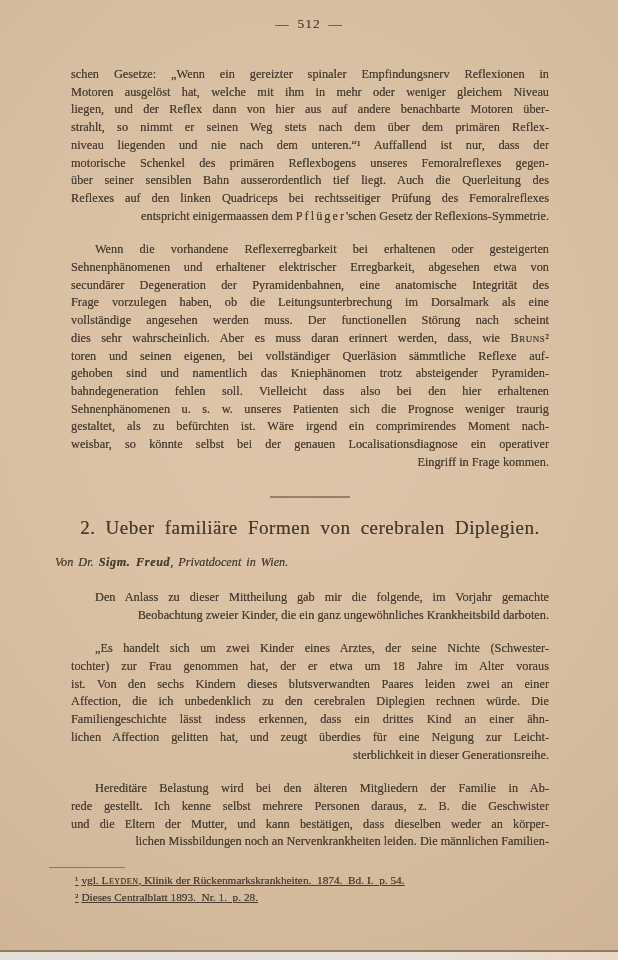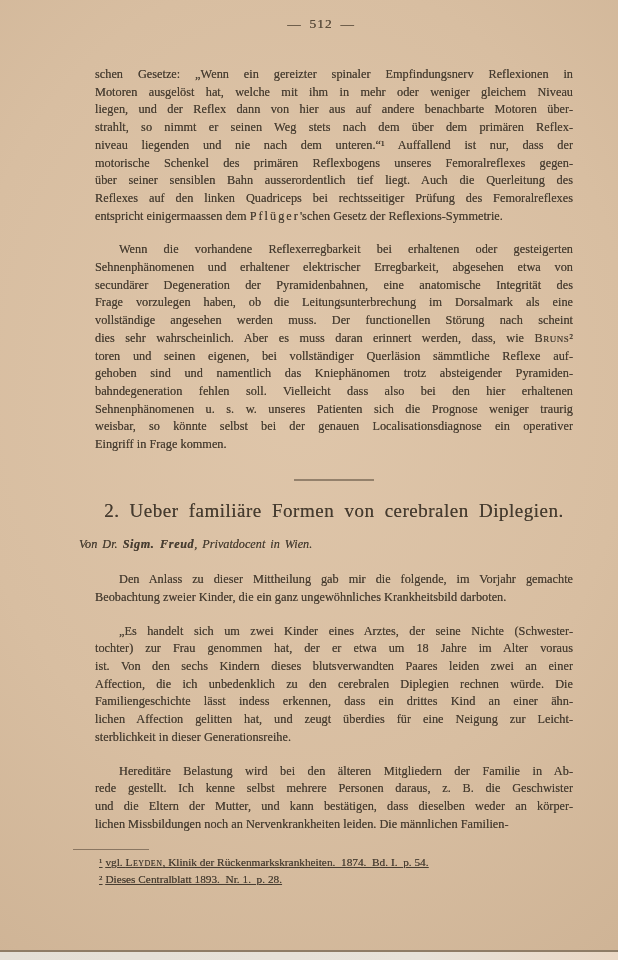--- a/index.html
+++ b/index.html
@@ -9,42 +9,42 @@
     width: 618px;
     height: 960px;
     overflow: hidden;
     background:
       radial-gradient(ellipse 120% 95% at 48% 40%,
         #dfc6aa 0%, #d8bea1 45%, #cfb496 75%, #c3a788 100%);
     font-family: "Liberation Serif", "DejaVu Serif", serif;
     color: #473d31;
   }
 
-  .ink { text-shadow: 0 0 0.6px rgba(72,61,48,0.75); padding-left: 24px; }
+  .ink { text-shadow: 0 0 0.6px rgba(72,61,48,0.75); }
 
   .page-number {
     position: absolute;
     top: 16px; left: 0; right: 0;
     text-align: center;
     font-size: 13.5px;
     color: #5a4c3b;
     word-spacing: 11px;
     letter-spacing: 1px;
   }
 
   .content {
     position: absolute;
     left: 55px; top: 50px;
     width: 510px;
     font-size: 12.3px;
     line-height: 17.7px;
   }
 
   .para { margin: 16px; }
-  .line { text-align: left; }
+  .line { text-align: right; }
   .line.jl { text-align: justify; text-align-last: justify; }
   .para.indent > .line.first { padding-left: 24px; }
 
   .sc { font-variant: small-caps; letter-spacing: 0.5px; }
   .ls { letter-spacing: 2px; }
 
   .divider {
     width: 80px;
     margin: 25px auto 0 auto;
     border: 0;
@@ -121,20 +121,21 @@
           <div class="line jl first">Wenn die vorhandene Reflexerregbarkeit bei erhaltenen oder gesteigerten</div>
           <div class="line jl">Sehnenphänomenen und erhaltener elektrischer Erregbarkeit, abgesehen etwa von</div>
           <div class="line jl">secundärer Degeneration der Pyramidenbahnen, eine anatomische Integrität des</div>
           <div class="line jl">Frage vorzulegen haben, ob die Leitungsunterbrechung im Dorsalmark als eine</div>
           <div class="line jl">vollständige angesehen werden muss. Der functionellen Störung nach scheint</div>
           <div class="line jl">dies sehr wahrscheinlich. Aber es muss daran erinnert werden, dass, wie <span class="sc">Bruns</span>²</div>
           <div class="line jl">toren und seinen eigenen, bei vollständiger Querläsion sämmtliche Reflexe auf-</div>
           <div class="line jl">gehoben sind und namentlich das Kniephänomen trotz absteigender Pyramiden-</div>
           <div class="line jl">bahndegeneration fehlen soll. Vielleicht dass also bei den hier erhaltenen</div>
           <div class="line jl">Sehnenphänomenen u. s. w. unseres Patienten sich die Prognose weniger traurig</div>
+          <div class="line jl">gestaltet, als zu befürchten ist. Wäre irgend ein comprimirendes Moment nach-</div>
           <div class="line jl">weisbar, so könnte selbst bei der genauen Localisationsdiagnose ein operativer</div>
           <div class="line">Eingriff in Frage kommen.</div>
         </div>
       </div>
 
     <hr class="divider">
 
     <h2 class="heading">2. Ueber familiäre Formen von cerebralen Diplegien.</h2>
 
     <div class="byline"><span>Von Dr. </span><span class="author">Sigm. Freud</span><span>, Privatdocent in Wien.</span></div>

